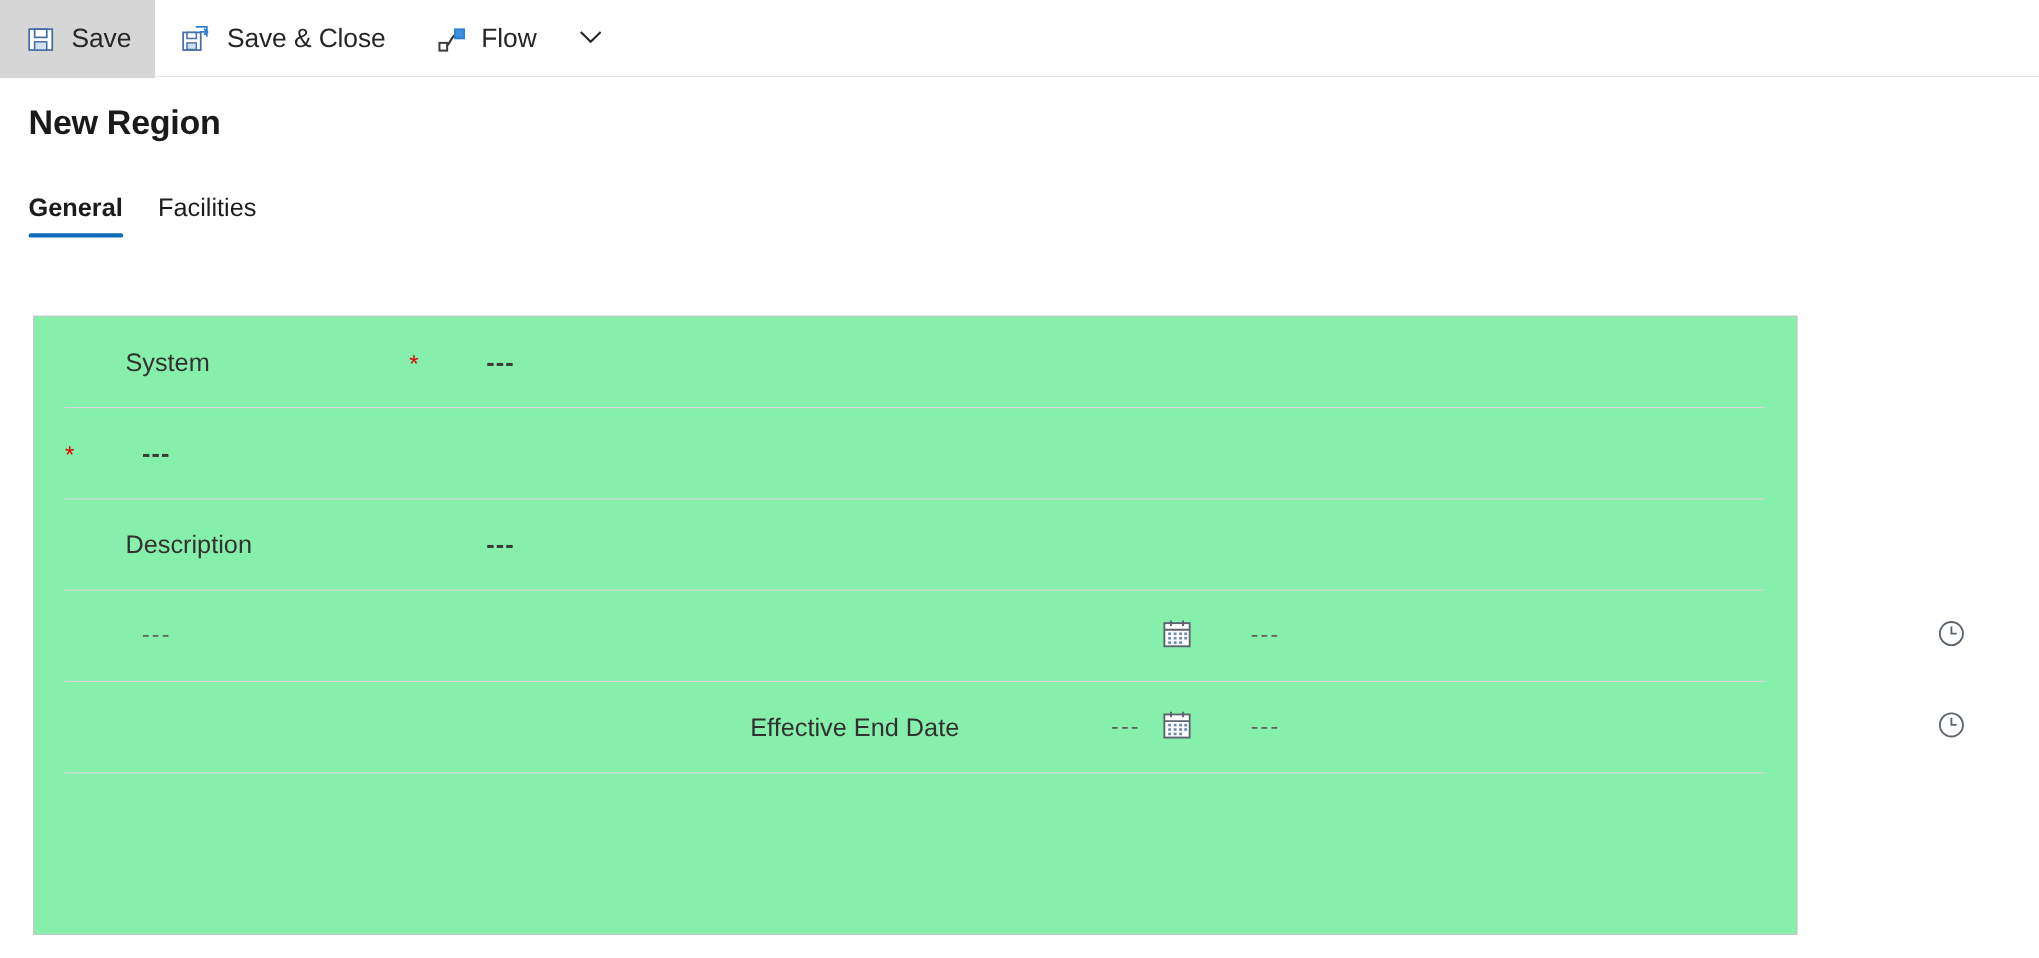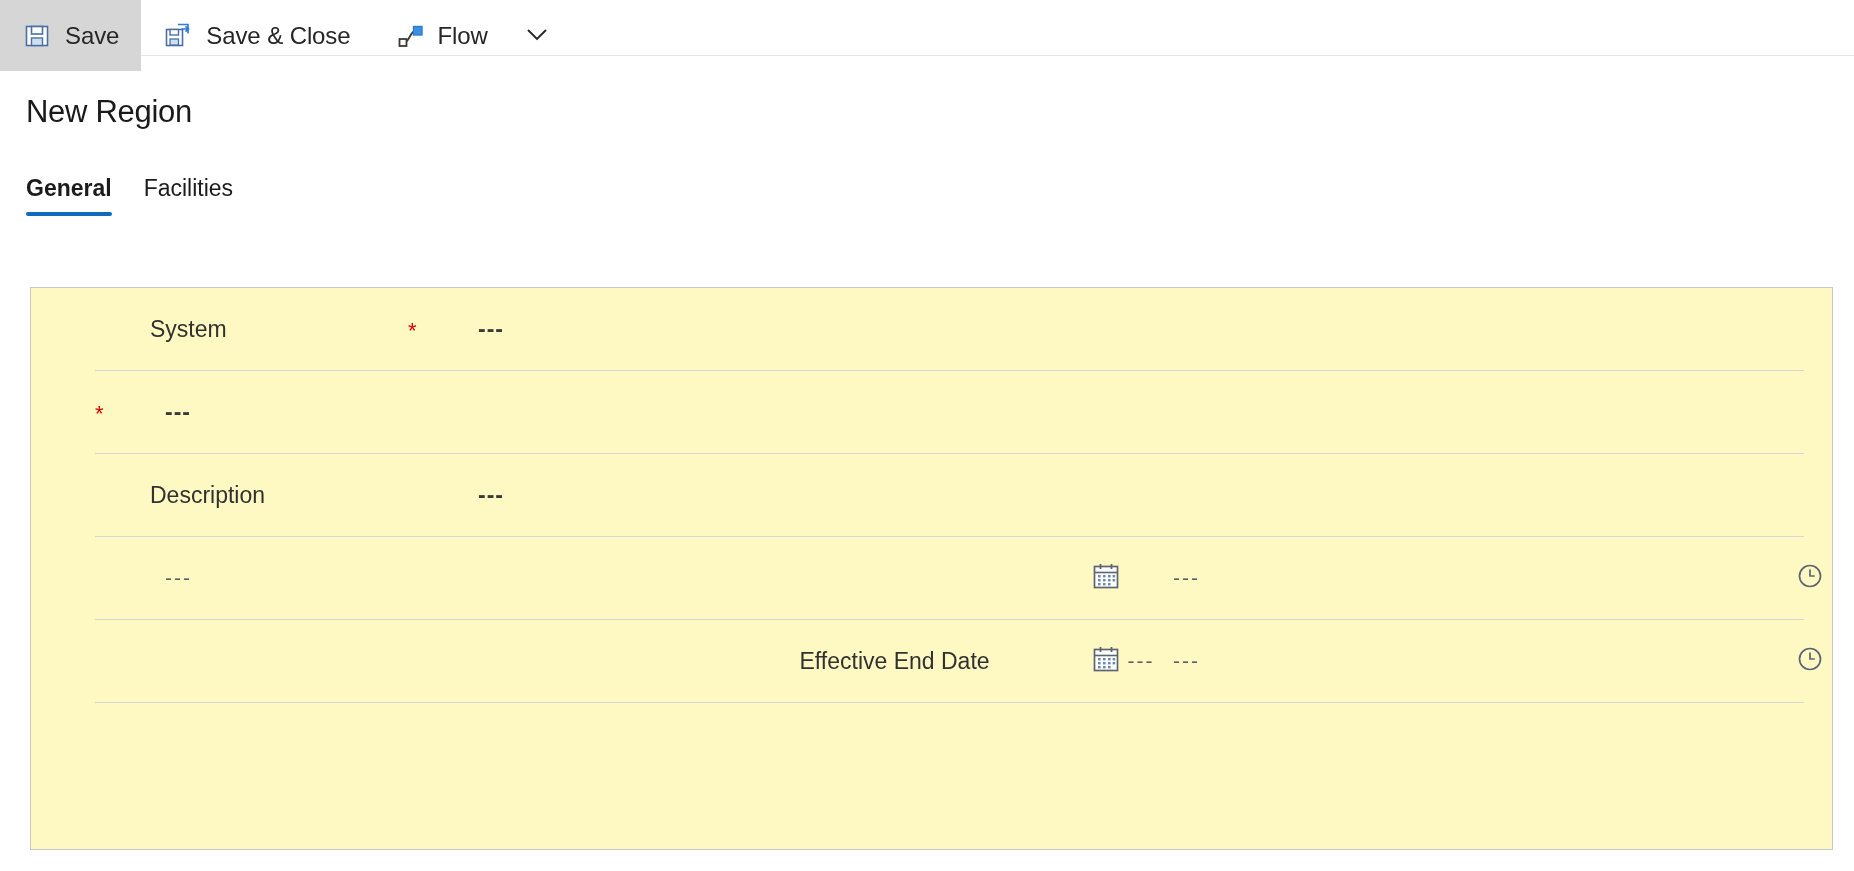--- a/index.html
+++ b/index.html
@@ -7,21 +7,21 @@
     margin: 0; padding: 0;
     width: 1854px; height: 871px;
     background: #ffffff;
     font-family: "Liberation Sans", sans-serif;
     overflow: hidden;
   }
 
   
   #command-bar {
     position: absolute; left: 0; top: 0;
-    width: 1854px; height: 56px;
+    width: 1854px; height: 70px;
     background: #ffffff;
     border-bottom: 1px solid #e6e6e6;
     display: flex; align-items: stretch;
   }
   .cmd-btn {
     display: flex; align-items: center;
     height: 71px;
     padding: 0 22px;
     cursor: pointer;
     background: transparent;
@@ -39,21 +39,21 @@
     letter-spacing: -0.1px;
   }
   .cmd-chevron {
     display: flex; align-items: center; justify-content: center;
     width: 54px; height: 71px; cursor: pointer;
   }
 
   
   #page-title {
     position: absolute; left: 26px; top: 94px;
-    font-size: 31px; font-weight: normal; color: #1a1a1a;
+    font-size: 31px; font-weight: bold; color: #1a1a1a;
     letter-spacing: -0.3px;
   }
 
   
   #tab-strip {
     position: absolute; left: 26px; top: 170px;
     display: flex; align-items: flex-end; height: 46px;
   }
   .tab-item {
     position: relative;
@@ -68,24 +68,23 @@
     content: "";
     position: absolute; left: 0; right: 0; bottom: 0;
     height: 4px; border-radius: 2px;
     background: #0f6cbd;
   }
 
   
   #form-card {
     position: absolute;
     left: 30px; top: 287px;
-    width: 1803px; height: 563px;
+    width: 1604px; height: 563px;
     border: 1px solid #c8c8c8;
-    background: #fef9c3;
-    padding-left: 36px;
+    background: #86efac;
   }
   .form-row {
     position: relative;
     display: flex; align-items: center;
     height: 83px;
     margin: 0 28px;
     border-bottom: 1px solid #d6d6d6;
   }
   .form-row.last { border-bottom: 1px solid #d6d6d6; justify-content: center; }
   .form-row .row-label {

